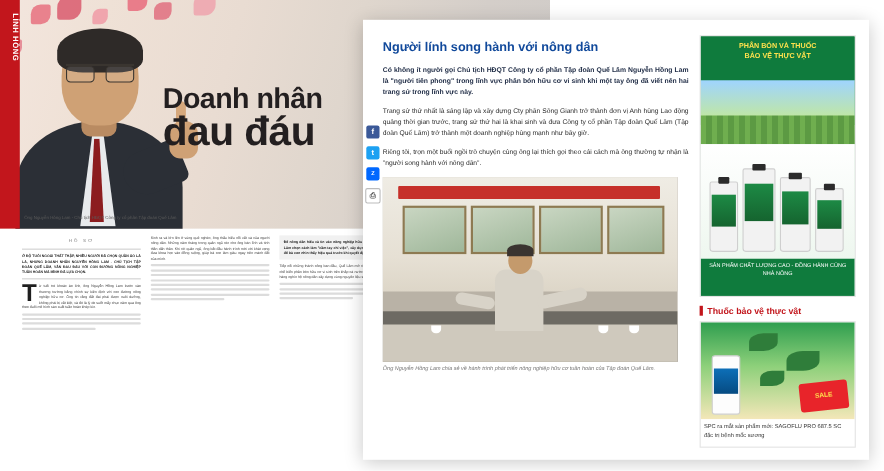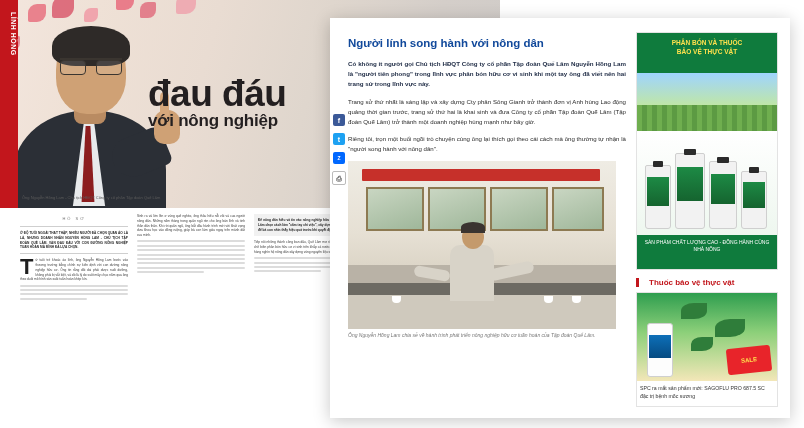--- a/index.html
+++ b/index.html
@@ -448,21 +448,21 @@
     text-align: center;
     padding: 4px;
     box-sizing: border-box;
     line-height: 1.35;
   }
   #ad2-head {
     font-size: 8px;
     font-weight: bold;
     color: #c2161c;
     border-left: 3px solid #c2161c;
-    padding-left: 10px;
+    padding-left: 4px;
     margin: 2px 0 5px 0;
   }
   #ad2 {
     border: 1px solid #e3e3e3;
     overflow: hidden;
   }
   #ad2-img {
     height: 88px;
     background: linear-gradient(180deg,#2f9e4f 0%, #8dd07a 45%, #f3e7b8 100%);
     position: relative;
@@ -532,22 +532,22 @@
       <div class="hair"></div>
       <div class="glasses"></div>
       <div class="arm"></div>
       <div class="hand"></div>
       <div class="finger"></div>
     </div>
 
     <div id="caption-portrait">Ông Nguyễn Hồng Lam - Chủ tịch HĐQT Công ty cổ phần Tập đoàn Quế Lâm</div>
 
     <div id="headline">
+      <div class="l1">Doanh nhân</div>
       <div class="l2">đau đáu</div>
-      <div class="l3">với nông nghiệp</div>
     </div>
   </div>
 
   <div id="mag-bottom">
     <div id="mag-cols">
 
       <div class="mcol">
         <div class="kicker">HỒ SƠ</div>
         <div class="rule"></div>
         <div class="lede">Ở ĐỘ TUỔI NGOÀI THẤT THẬP, NHIỀU NGƯỜI ĐÃ CHỌN QUẦN ÁO LÀ LÀ, NHƯNG DOANH NHÂN NGUYỄN HỒNG LAM - CHỦ TỊCH TẬP ĐOÀN QUẾ LÂM, VẪN ĐAU ĐÁU VỚI CON ĐƯỜNG NÔNG NGHIỆP TUẦN HOÀN MÀ MÌNH ĐÃ LỰA CHỌN.</div>

